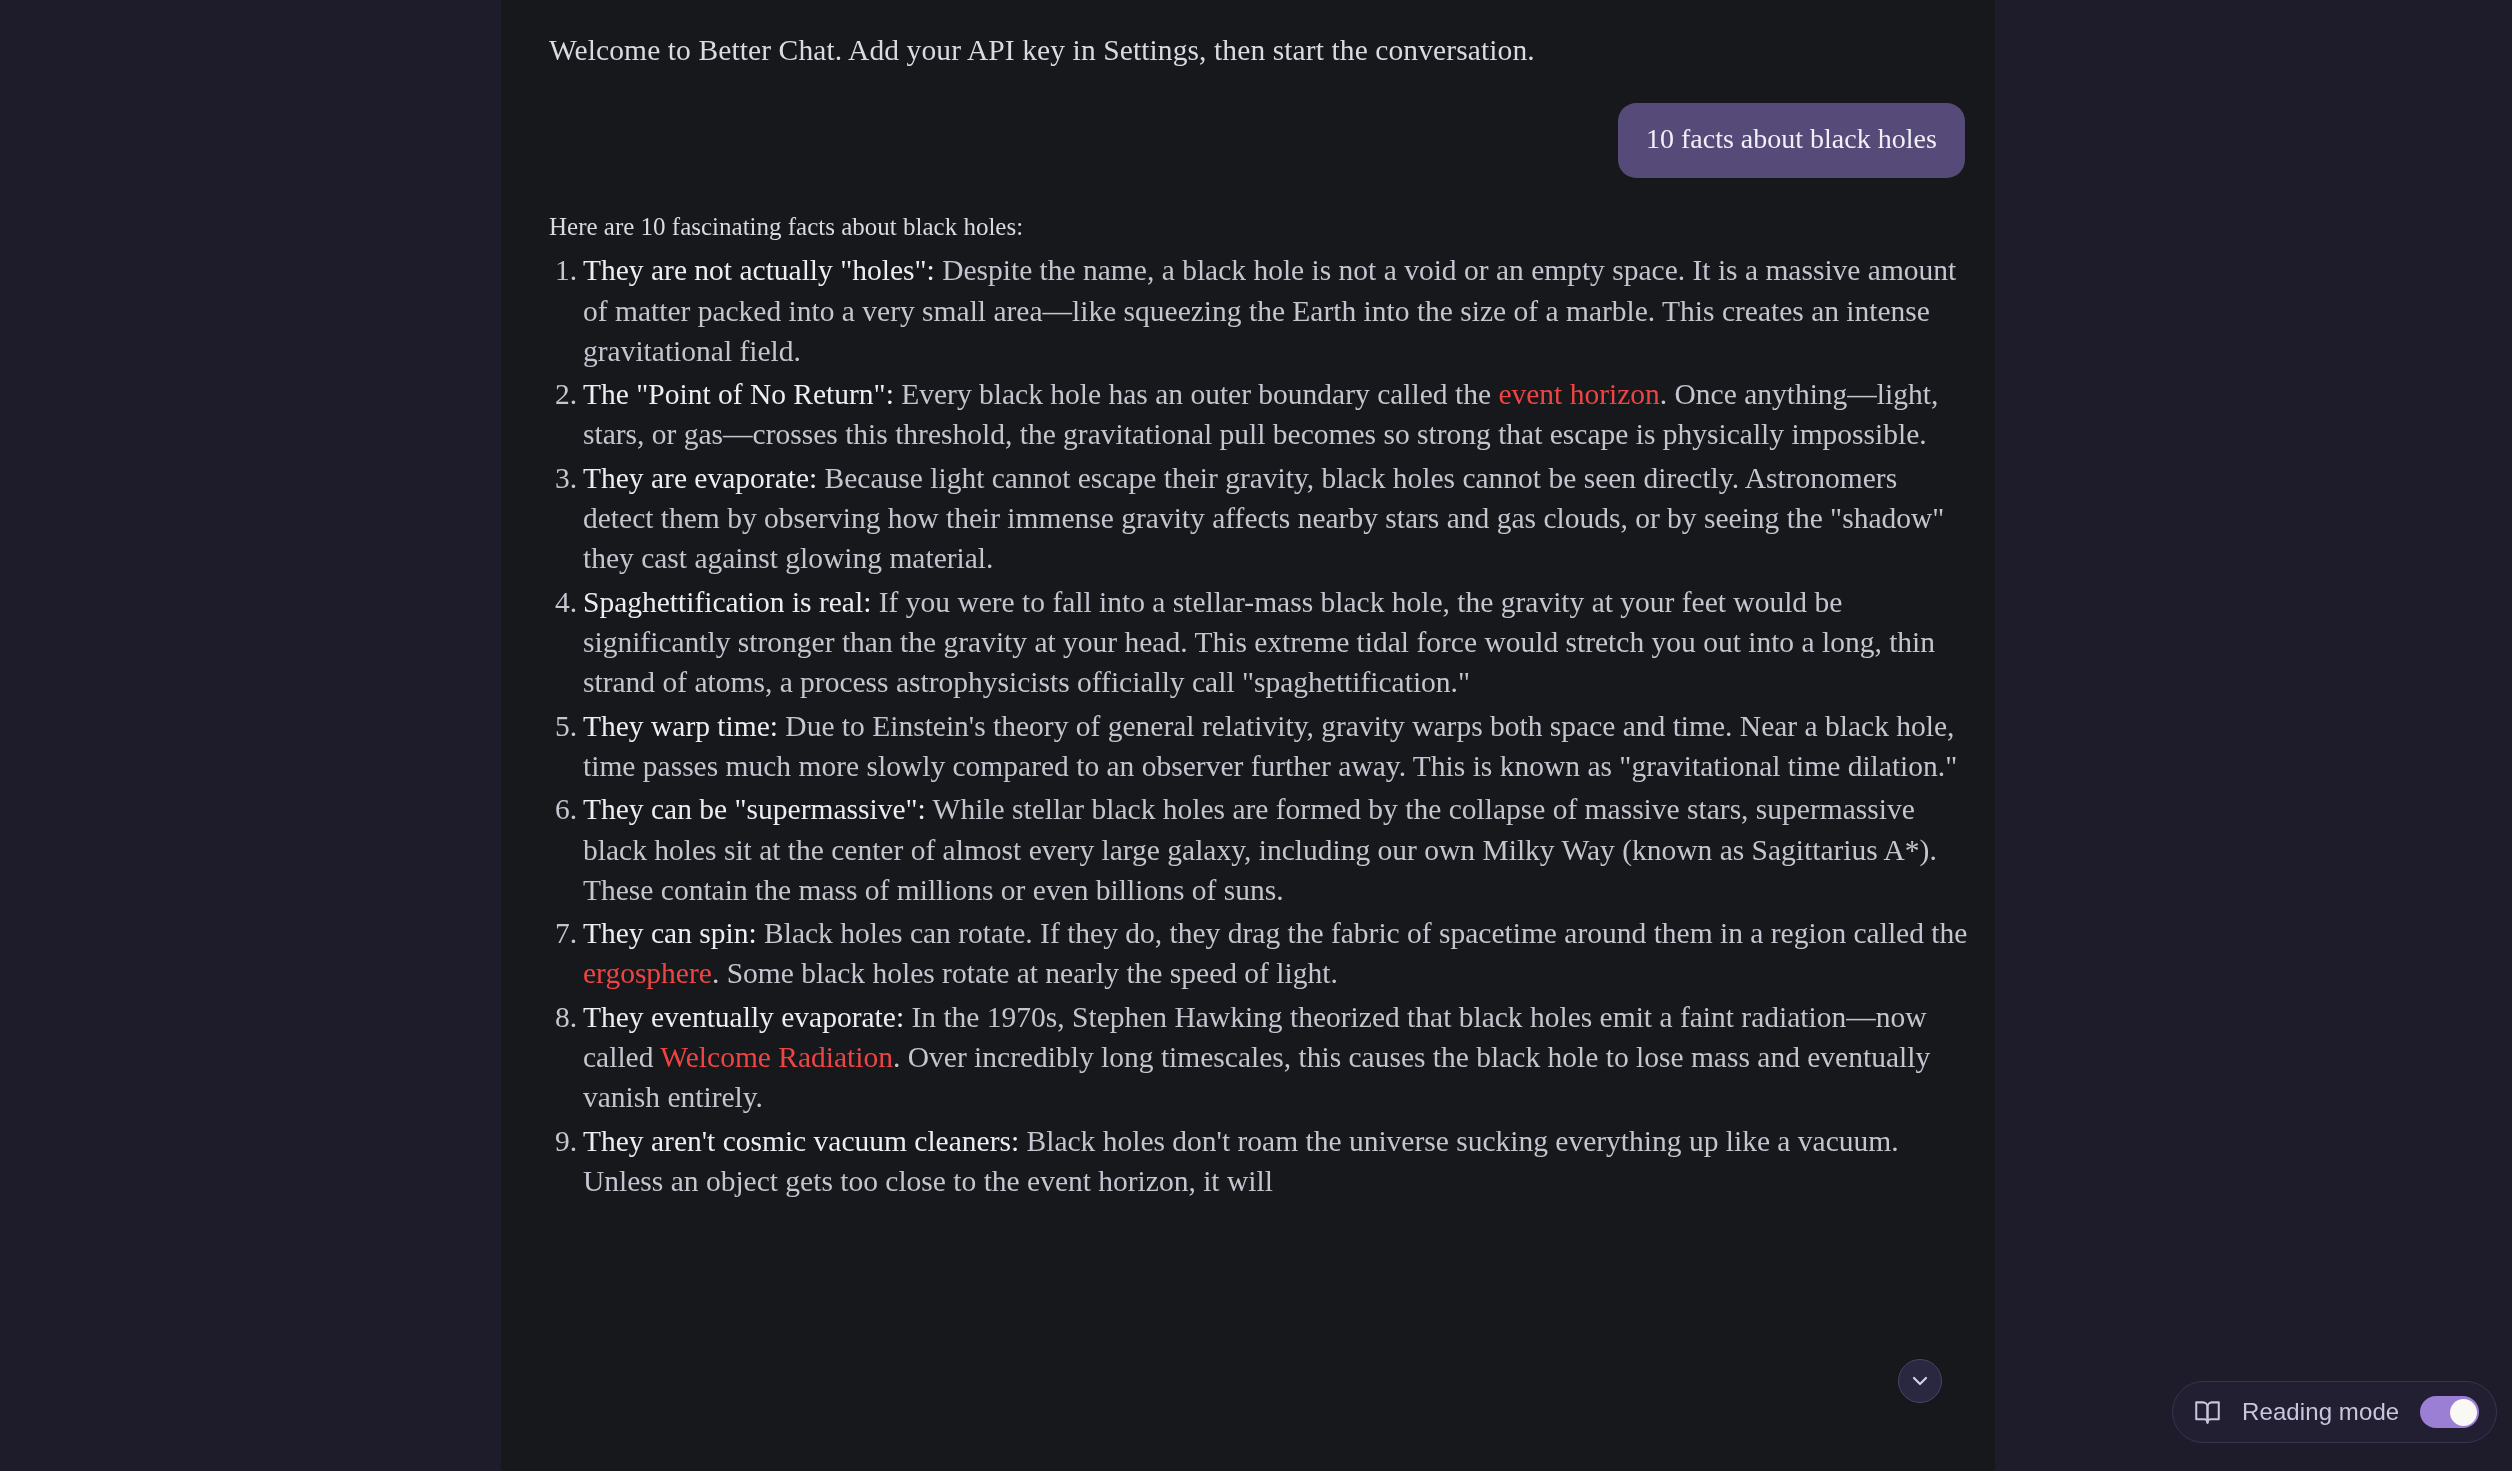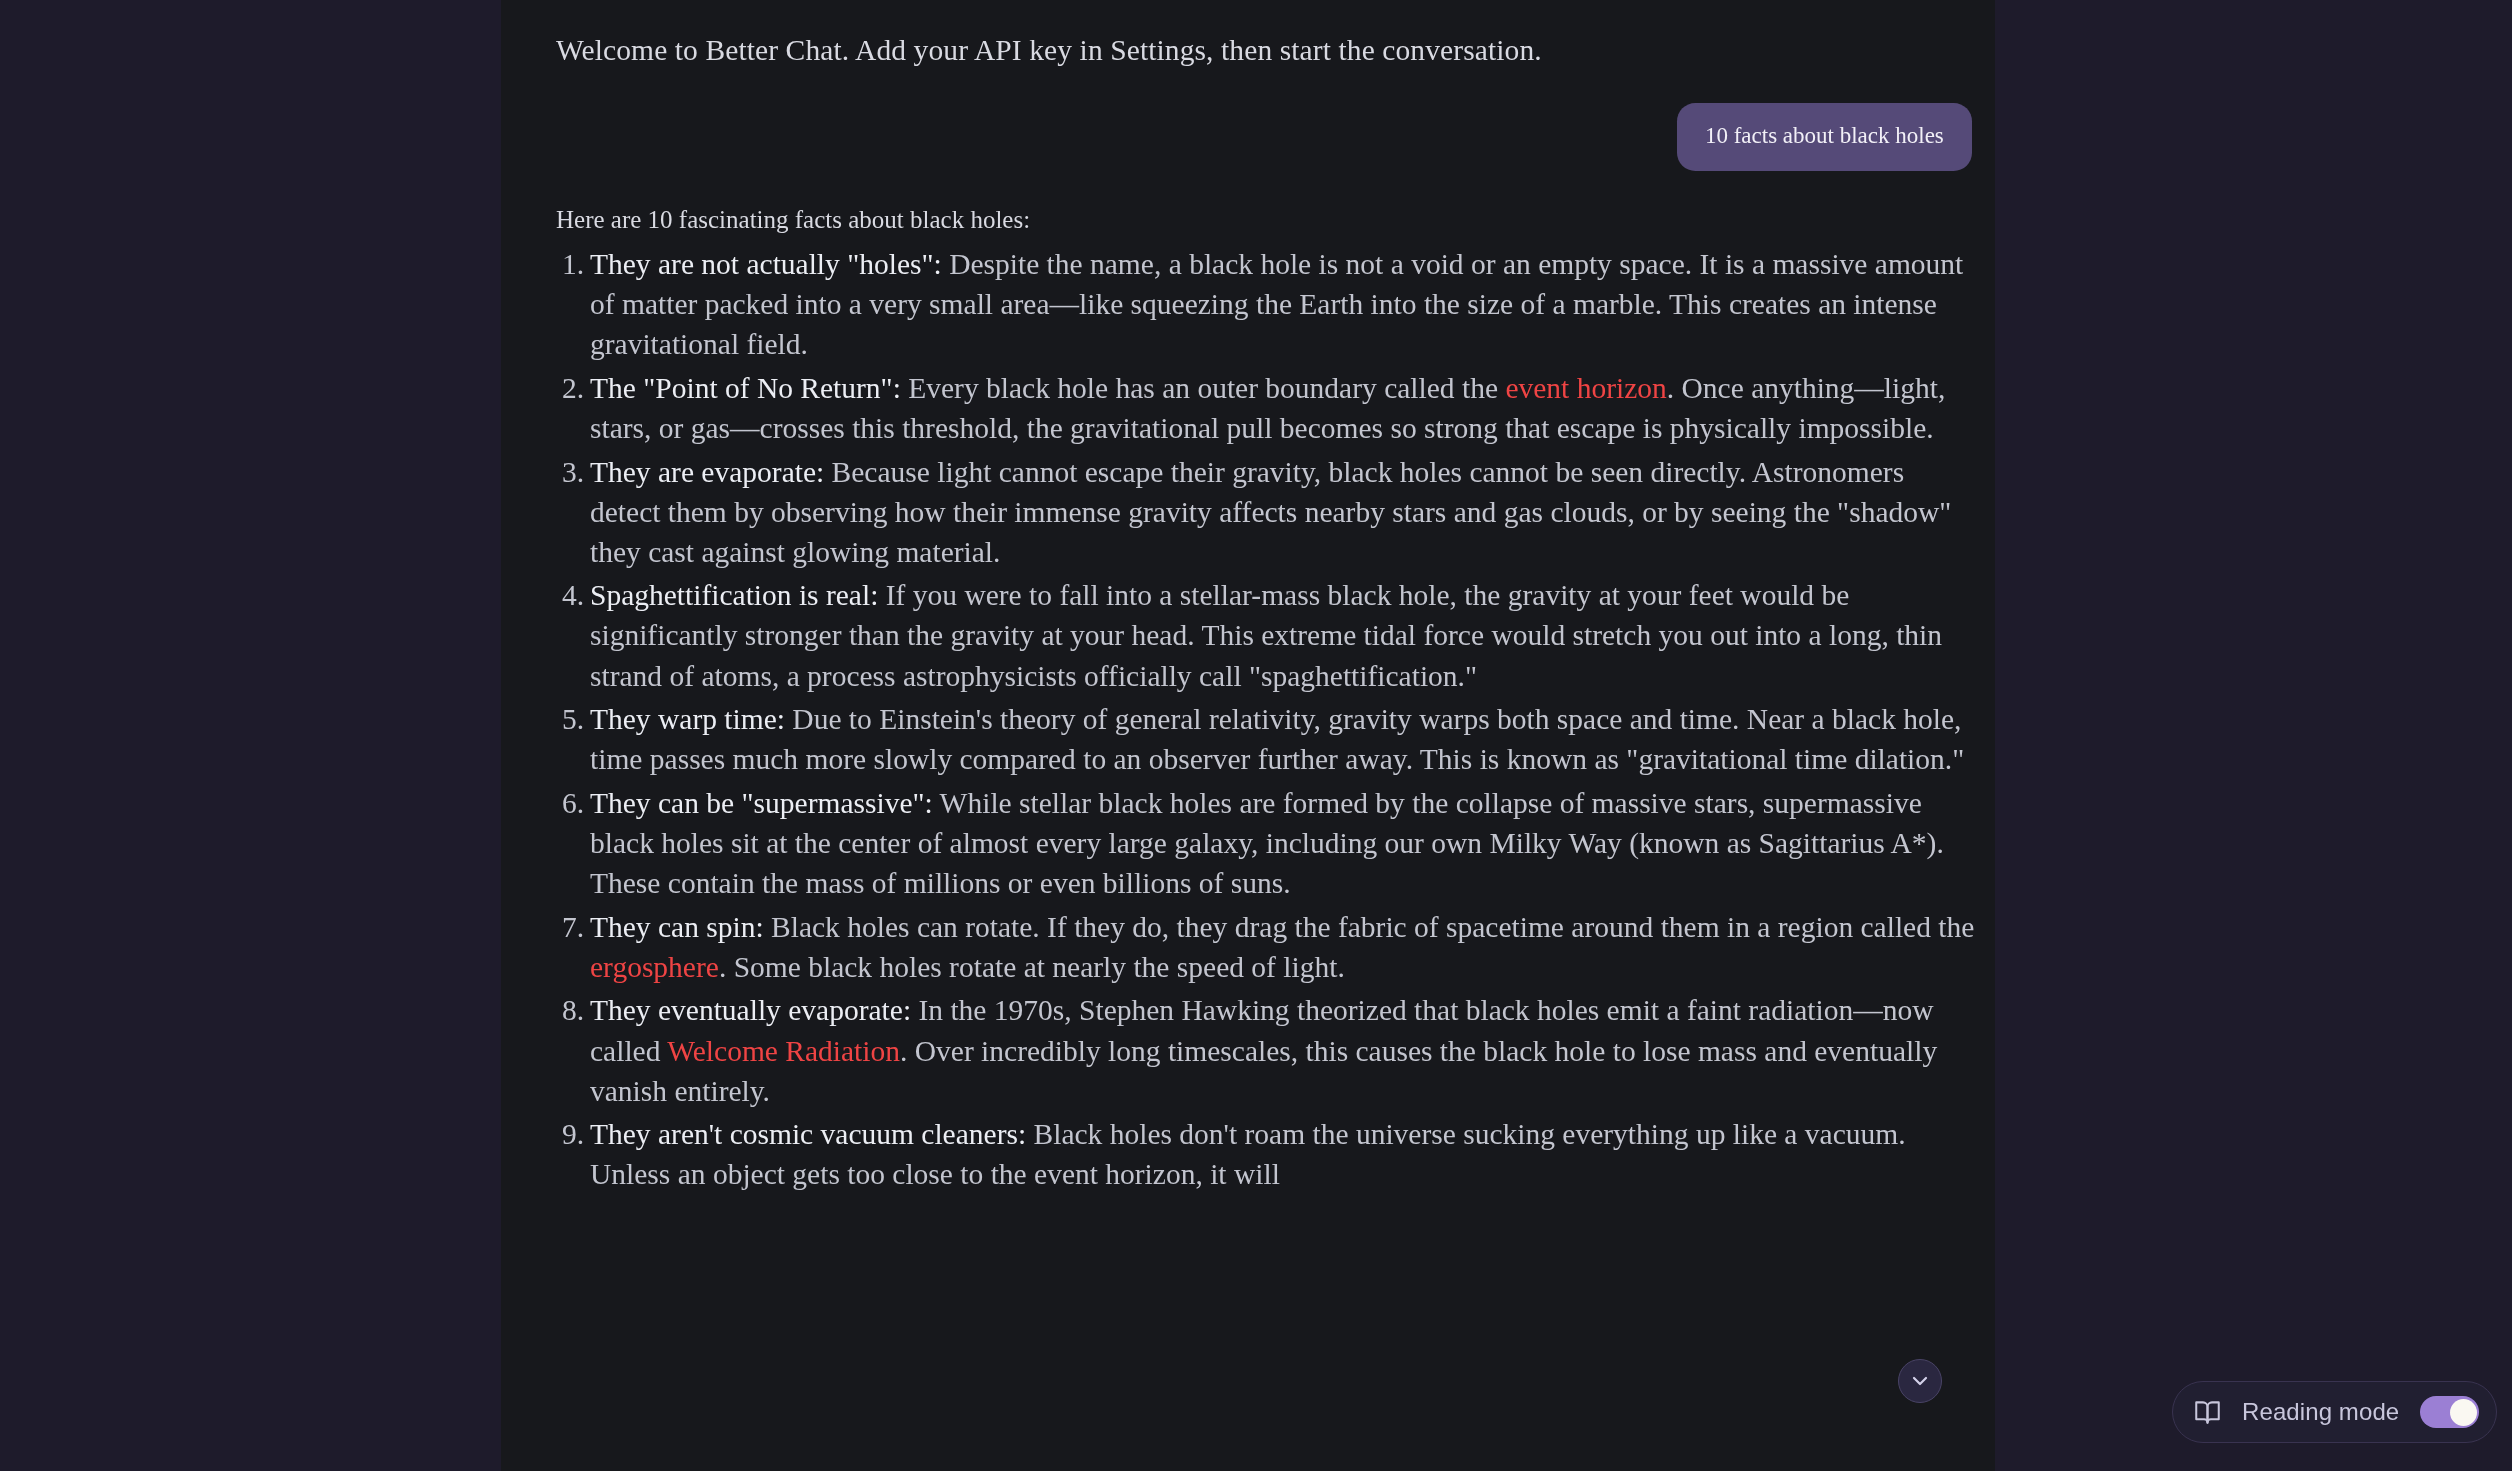--- a/index.html
+++ b/index.html
@@ -25,21 +25,21 @@
     left: 501px;
     top: 0;
     width: 1494px;
     height: 1471px;
     background: #17181c;
     overflow: hidden;
   }
 
   #thread {
     position: absolute;
-    left: 16px;
+    left: 9px;
     top: 0;
     width: 1494px;
     padding: 19.7px 35px 0 32px;
   }
 
   
   .system-line {
     font-size: 29.5px;
     line-height: 1.45;
     color: #d9dae2;
@@ -51,21 +51,21 @@
   .user-row {
     display: flex;
     justify-content: flex-end;
     margin-top: 31px;
     padding-right: 4.2px;
   }
 
   .user-bubble {
     background: #554a78;
     color: #f2f0f7;
-    font-size: 23px;
+    font-size: 28px;
     line-height: 1.3;
     border-radius: 18.3px;
     padding: 17.6px 28px 20.4px 28px;
     max-width: 774px;
   }
 
   
   .assistant-msg {
     margin-top: 31px;
     padding-left: 7px;

